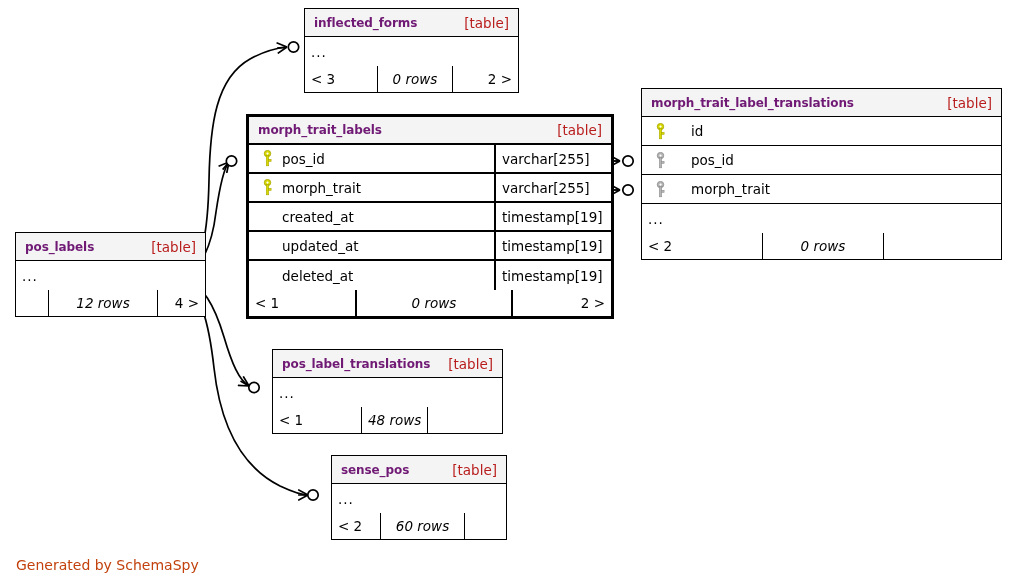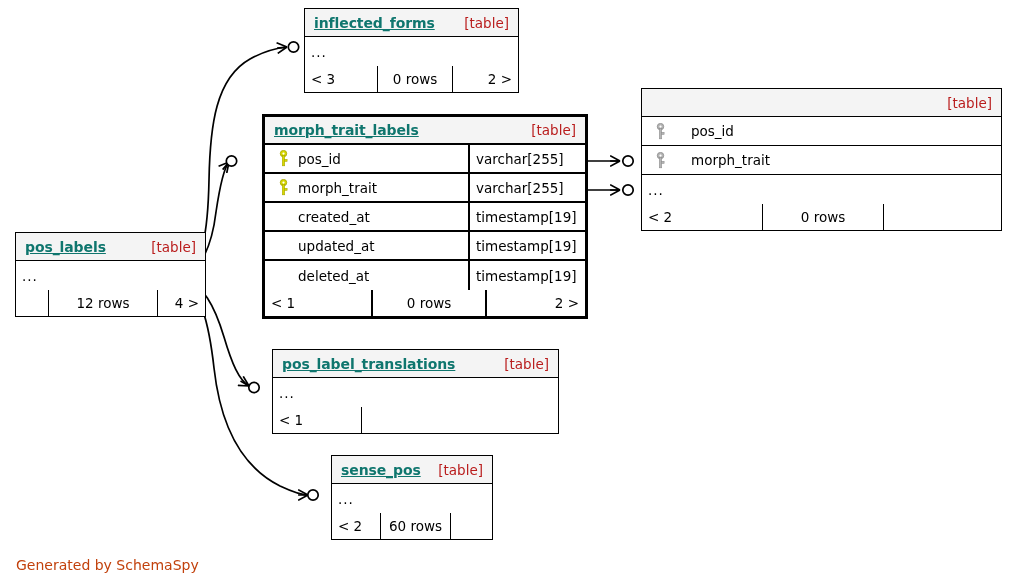--- a/index.html
+++ b/index.html
@@ -48,24 +48,23 @@
     border-bottom: 1.6px solid #000000;
     height: 28px;
     display: flex;
     align-items: center;
     padding: 0 9px;
     white-space: nowrap;
   }
   .thick > .tbl-title { border-bottom-width: 2.2px; }
   .tbl-title .tname {
     font-weight: bold;
-    font-size: 14px;
-    color: #0f766e;
+    font-size: 12px;
+    color: #701a75;
     letter-spacing: -0.1px;
-    text-decoration: underline;
   }
   .tbl-title .ttag {
     margin-left: auto;
     padding-left: 14px;
     font-size: 13.5px;
     color: #b91c1c;
     font-weight: normal;
   }
 
   .row {
@@ -135,21 +134,21 @@
     align-items: center;
     font-size: 13.5px;
     color: #000;
     border-left: 1.6px solid #000000;
     padding: 0 6px;
     white-space: nowrap;
   }
   .thick .foot .fc { border-left-width: 2.2px; }
   .foot .fc:first-child { border-left: none; }
   .foot .fc.left { justify-content: flex-start; }
-  .foot .fc.center { justify-content: center; }
+  .foot .fc.center { justify-content: center; font-style: italic; }
   .foot .fc.right { justify-content: flex-end; }
 
   
   #caption {
     position: absolute;
     left: 16px;
     top: 557px;
     font-size: 14px;
     color: #c2410c;
     white-space: nowrap;
@@ -212,21 +211,21 @@
         <span class="colname">...</span>
       </div>
     </div>
     <div class="foot">
       <span class="fc left" style="flex:0 0 72px;">&lt; 3</span>
       <span class="fc center" style="flex:1 1 auto;">0 rows</span>
       <span class="fc right" style="flex:0 0 66px;">2 &gt;</span>
     </div>
   </div>
 
-  <div class="tbl thick" id="node-morph_trait_labels" style="left:262px; top:114px; width:326px;">
+  <div class="tbl thick" id="node-morph_trait_labels" style="left:246px; top:114px; width:368px;">
     <div class="tbl-title">
       <span class="tname">morph_trait_labels</span>
       <span class="ttag">[table]</span>
     </div>
     <div class="rows">
 
       <div class="row">
         <span class="colname">
           <span class="keyslot">
             <svg width="11" height="17" viewBox="0 0 11 17">
@@ -283,24 +282,38 @@
     </div>
     <div class="foot">
       <span class="fc left" style="flex:0 0 106px;">&lt; 1</span>
       <span class="fc center" style="flex:1 1 auto;">0 rows</span>
       <span class="fc right" style="flex:0 0 100px;">2 &gt;</span>
     </div>
   </div>
 
   <div class="tbl" id="node-morph_trait_label_translations" style="left:641px; top:88px; width:361px;">
     <div class="tbl-title">
-      <span class="ttag">[table]</span>
-    </div>
-    <div class="rows">
-
+      <span class="tname">morph_trait_label_translations</span>
+      <span class="ttag">[table]</span>
+    </div>
+    <div class="rows">
+
+      <div class="row">
+        <span class="colname">
+          <span class="keyslot">
+            <svg width="11" height="17" viewBox="0 0 11 17">
+              <circle cx="5.5" cy="3.6" r="3.2" fill="#d9d900" stroke="#a8a800" stroke-width="0.9"></circle>
+              <circle cx="5.5" cy="3.6" r="1.1" fill="#ffffff"></circle>
+              <rect x="4.3" y="5.6" width="2.4" height="10.2" fill="#d9d900" stroke="#a8a800" stroke-width="0.6"></rect>
+              <rect x="6.5" y="9.4" width="2.6" height="1.9" fill="#d9d900" stroke="#a8a800" stroke-width="0.6"></rect>
+            </svg>
+          </span>
+          <span style="padding-left:20px;">id</span>
+        </span>
+      </div>
 
       <div class="row">
         <span class="colname">
           <span class="keyslot">
             <svg width="11" height="17" viewBox="0 0 11 17">
               <circle cx="5.5" cy="3.6" r="3.2" fill="#b5b5b5" stroke="#8f8f8f" stroke-width="0.9"></circle>
               <circle cx="5.5" cy="3.6" r="1.1" fill="#ffffff"></circle>
               <rect x="4.3" y="5.6" width="2.4" height="10.2" fill="#b5b5b5" stroke="#8f8f8f" stroke-width="0.6"></rect>
               <rect x="6.5" y="9.4" width="2.6" height="1.9" fill="#b5b5b5" stroke="#8f8f8f" stroke-width="0.6"></rect>
             </svg>
@@ -349,37 +362,38 @@
       </div>
 
     </div>
     <div class="foot">
       <span class="fc left" style="flex:0 0 32px;"></span>
       <span class="fc center" style="flex:1 1 auto;">12 rows</span>
       <span class="fc right" style="flex:0 0 48px;">4 &gt;</span>
     </div>
   </div>
 
-  <div class="tbl" id="node-pos_label_translations" style="left:272px; top:349px; width:287px;">
+  <div class="tbl" id="node-pos_label_translations" style="left:272px; top:349px; width:231px;">
     <div class="tbl-title">
       <span class="tname">pos_label_translations</span>
       <span class="ttag">[table]</span>
     </div>
     <div class="rows">
       <div class="row ellipsis">
         <span class="colname">...</span>
       </div>
     </div>
     <div class="foot">
       <span class="fc left" style="flex:0 0 88px;">&lt; 1</span>
+      <span class="fc center" style="flex:1 1 auto;">48 rows</span>
       <span class="fc right" style="flex:0 0 88px;"></span>
     </div>
   </div>
 
-  <div class="tbl" id="node-sense_pos" style="left:331px; top:455px; width:162px;">
+  <div class="tbl" id="node-sense_pos" style="left:331px; top:455px; width:176px;">
     <div class="tbl-title">
       <span class="tname">sense_pos</span>
       <span class="ttag">[table]</span>
     </div>
     <div class="rows">
       <div class="row ellipsis">
         <span class="colname">...</span>
       </div>
     </div>
     <div class="foot">

